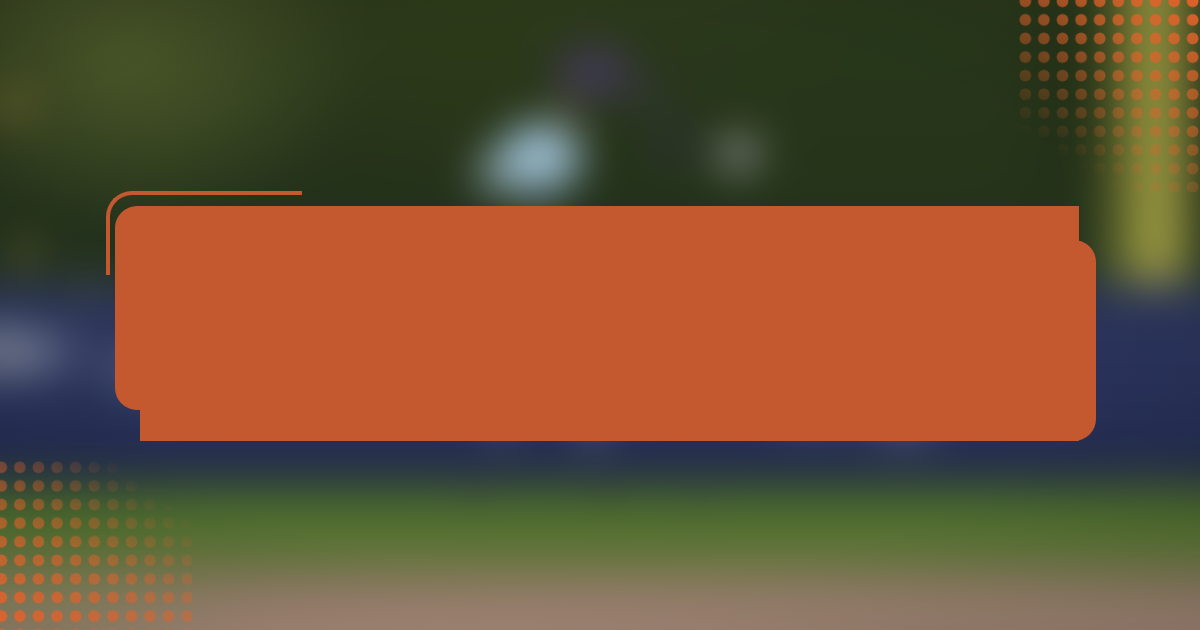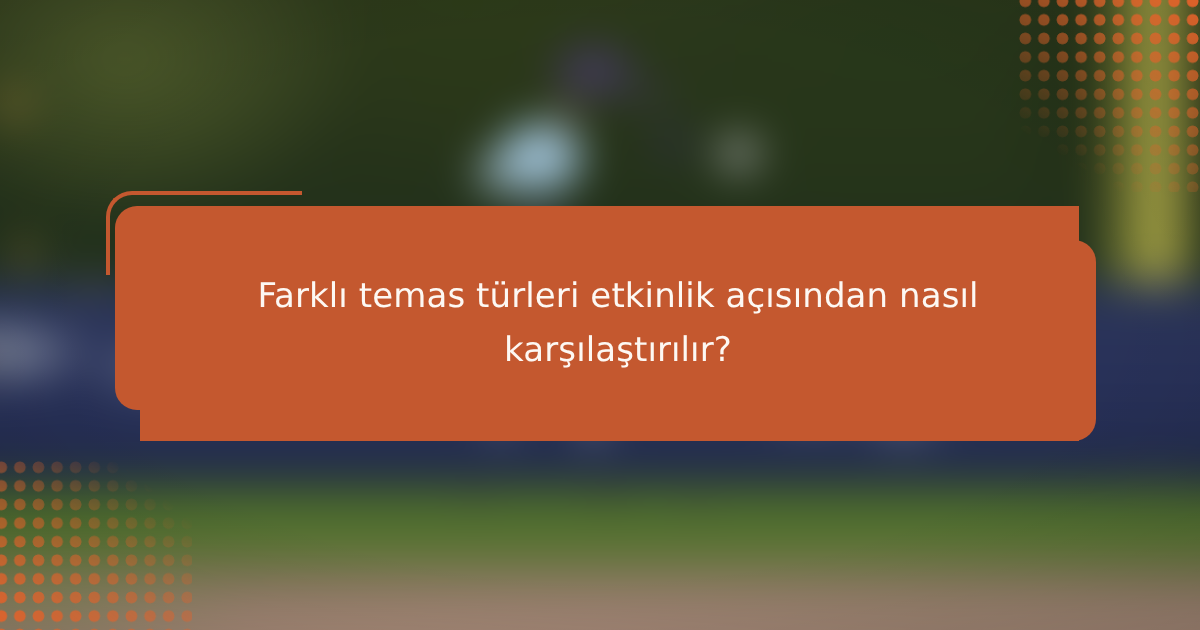--- a/index.html
+++ b/index.html
@@ -235,15 +235,14 @@
 
   <div class="dots dots-tr"></div>
   <div class="dots dots-bl"></div>
 
   <div class="outline-bracket"></div>
 
   <div class="card-back"></div>
   <div class="card-front"></div>
   <div class="card-body"></div>
 
-  <div class="headline">Farklı temas türleri etkinlik açısından nasıl karşılaştırılır?</div>
 
 </div>
 
 </body></html>

